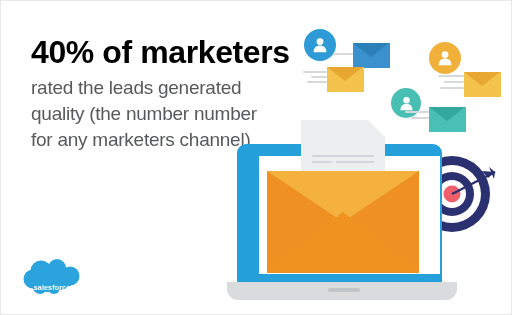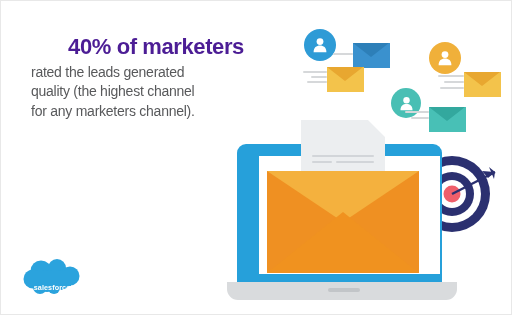--- a/index.html
+++ b/index.html
@@ -18,31 +18,30 @@
     overflow:hidden;
   }
 
   
   #text-block {
     position:absolute;
     left:30px; top:33px;
     width:250px;
   }
   #headline {
-    font-size:22px;
+    font-size:32px;
     font-weight:bold;
-    color:#4c1d95;
+    color:#000000;
     letter-spacing:-0.4px;
     line-height:1.15;
     white-space:nowrap;
-    text-align:center;
   }
   #body-copy {
     margin-top:4px;
-    font-size:14px;
+    font-size:19px;
     font-weight:400;
     color:#58595b;
     line-height:1.37;
     letter-spacing:-0.25px;
   }
   #body-copy .ln { display:block; white-space:nowrap; }
 
   
   #sf-logo {
     position:absolute;
@@ -166,21 +165,21 @@
 </style>
 </head>
 <body>
 
 <div id="canvas">
 
   <div id="text-block">
     <div id="headline">40% of marketers</div>
     <div id="body-copy">
       <span class="ln">rated the leads generated</span>
-      <span class="ln">quality (the highest channel</span>
+      <span class="ln">quality (the number number</span>
       <span class="ln">for any marketers channel).</span>
     </div>
   </div>
 
   <div id="sf-logo">
     <svg viewBox="0 0 62 40">
       <g fill="#2ba3dd">
         <circle cx="20" cy="14" r="10.5"></circle>
         <circle cx="36" cy="11" r="9"></circle>
         <circle cx="49" cy="19" r="9.5"></circle>

